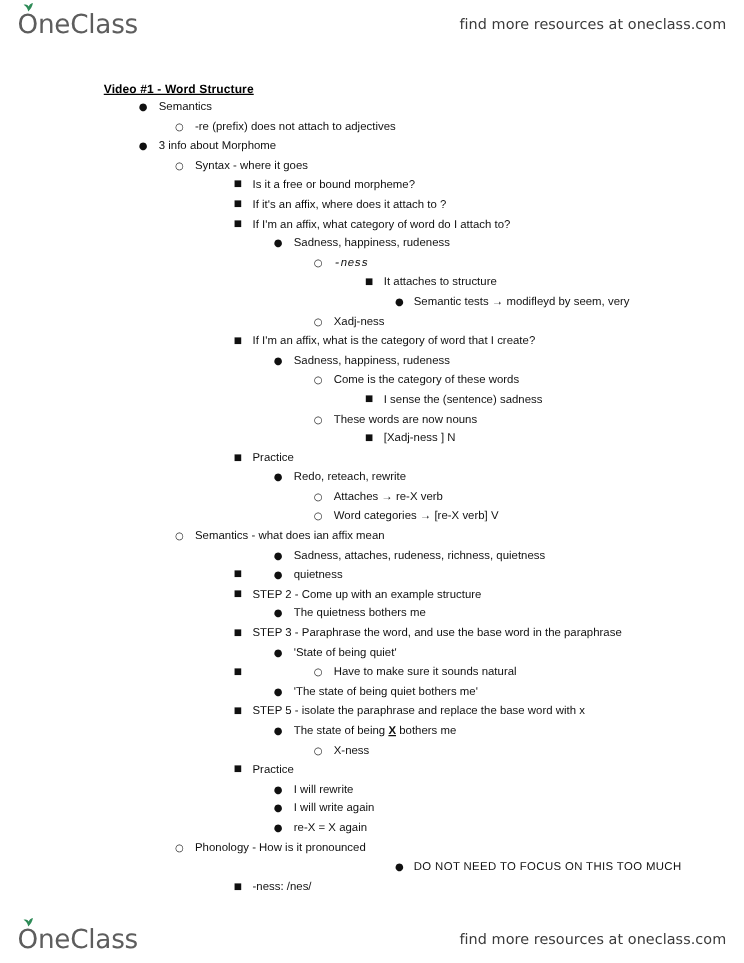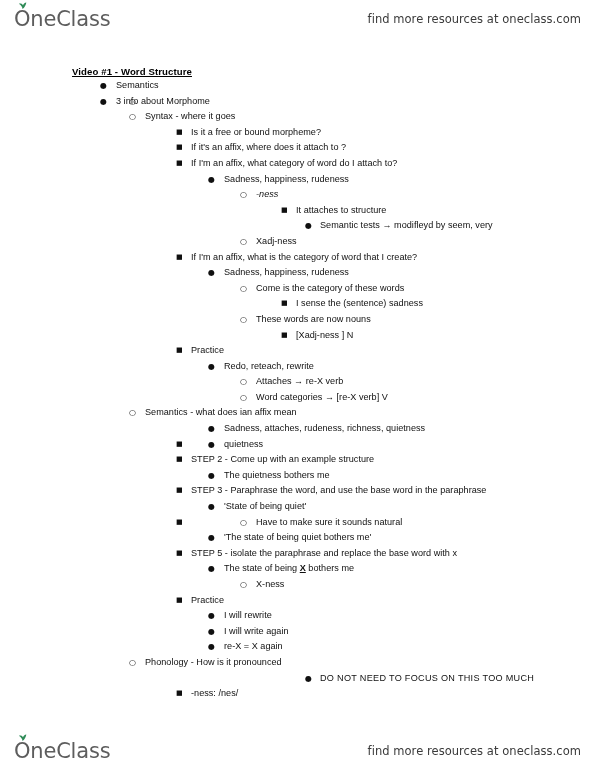--- a/index.html
+++ b/index.html
@@ -59,21 +59,21 @@
   }
 
   
   #notes-sheet {
     position: absolute;
     top: 46px;
     left: 0;
     width: 533px;
     height: 680px;
     box-sizing: border-box;
-    padding: 20px 24px 0 28px;
+    padding: 20px 24px 0 39px;
   }
 
   #doc-title {
     font-size: 9.6px;
     font-weight: bold;
     text-decoration: underline;
     margin: 0 0 1px 44px;
     letter-spacing: 0.1px;
     color: #000;
   }
@@ -116,42 +116,42 @@
   .lvl7 { padding-left: 292px; }
 
   .lvl1 > .bullet { left: 72px; }
   .lvl2 > .bullet { left: 101px; }
   .lvl3 > .bullet { left: 148px; }
   .lvl4 > .bullet { left: 180px; }
   .lvl5 > .bullet { left: 212px; }
   .lvl6 > .bullet { left: 253px; }
   .lvl7 > .bullet { left: 277px; }
 
-  .it { font-style: italic; }
+  .it { font-style: italic; font-family: Liberation Mono, monospace; }
   .bu { font-weight: bold; text-decoration: underline; }
   .caps { letter-spacing: 0.3px; }
 </style>
 </head>
 <body>
 
 <div class="brand-band" id="header-band">
   <div class="logo">
     <span class="logo-text">OneClass</span>
     <svg class="leaf-icon" viewBox="0 0 10 9">
       <path d="M5.1 8 C4.6 5.4 3.2 3.4 0.9 2.1 C3.0 1.4 4.6 2.0 5.6 3.6 C6.1 1.9 7.3 0.8 9.3 0.5 C8.9 3.3 7.5 5.8 5.1 8 Z" fill="#2e8b57"></path>
     </svg>
   </div>
   <div class="promo-text">find more resources at oneclass.com</div>
 </div>
 
 <div id="notes-sheet">
   <div id="doc-title">Video #1 - Word Structure</div>
   <ul class="outline" id="outline-root">
       <li class="node lvl1"><span class="bullet disc">●</span><span class="node-text">Semantics</span></li>
-      <li class="node lvl2"><span class="bullet circle">○</span></li>
+      <li class="node lvl2"><span class="bullet circle">○</span><span class="node-text">-re (prefix) does not attach to adjectives</span></li>
       <li class="node lvl1"><span class="bullet disc">●</span><span class="node-text">3 info about Morphome</span></li>
       <li class="node lvl2"><span class="bullet circle">○</span><span class="node-text">Syntax - where it goes</span></li>
       <li class="node lvl3"><span class="bullet square">■</span><span class="node-text">Is it a free or bound morpheme?</span></li>
       <li class="node lvl3"><span class="bullet square">■</span><span class="node-text">If it's an affix, where does it attach to ?</span></li>
       <li class="node lvl3"><span class="bullet square">■</span><span class="node-text">If I'm an affix, what category of word do I attach to?</span></li>
       <li class="node lvl4"><span class="bullet disc">●</span><span class="node-text">Sadness, happiness, rudeness</span></li>
       <li class="node lvl5"><span class="bullet circle">○</span><span class="node-text it">-ness</span></li>
       <li class="node lvl6"><span class="bullet square">■</span><span class="node-text">It attaches to structure</span></li>
       <li class="node lvl7"><span class="bullet disc">●</span><span class="node-text">Semantic tests → modifleyd by seem, very</span></li>
       <li class="node lvl5"><span class="bullet circle">○</span><span class="node-text">Xadj-ness</span></li>

